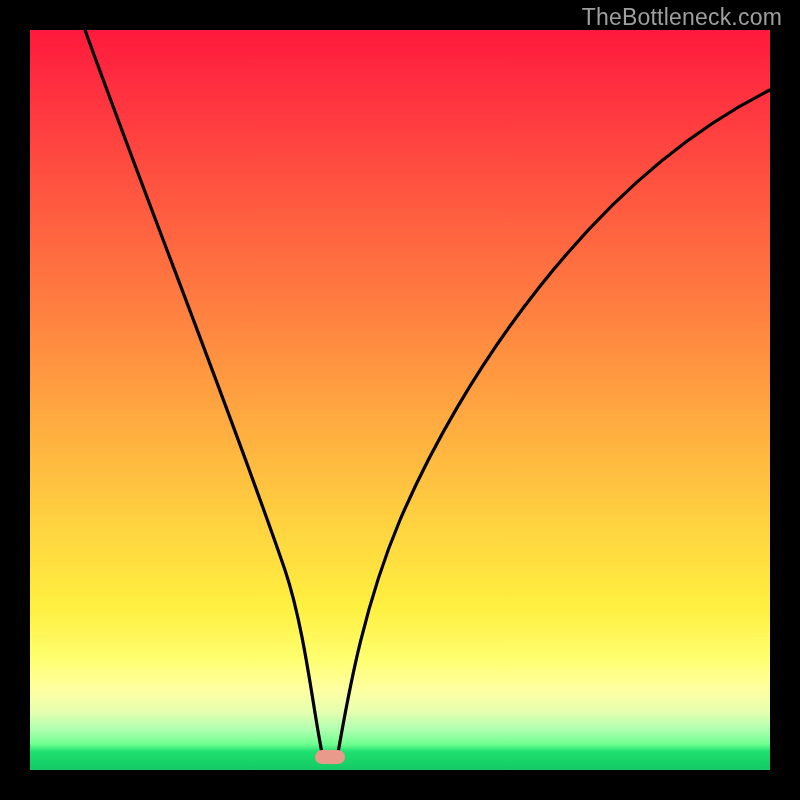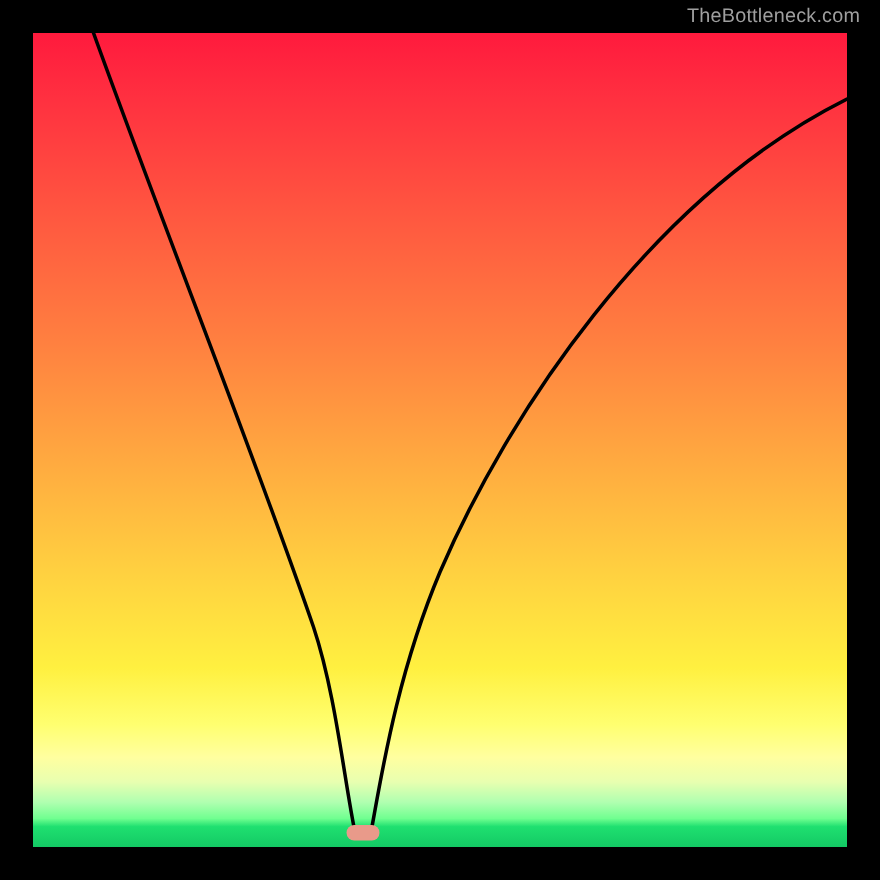--- a/index.html
+++ b/index.html
@@ -55,21 +55,21 @@
     width: 30px;
     height: 14px;
     border-radius: 7px;
     background: #e99a8a;
   }
   .watermark {
     position: absolute;
     top: 4px;
     right: 18px;
     color: #9f9f9f;
-    font-size: 18px;
+    font-size: 23px;
     font-weight: 400;
     letter-spacing: 0.2px;
   }
 </style>
 </head>
 <body>
 
 <div class="watermark">TheBottleneck.com</div>
 
 <div class="chart-frame">

